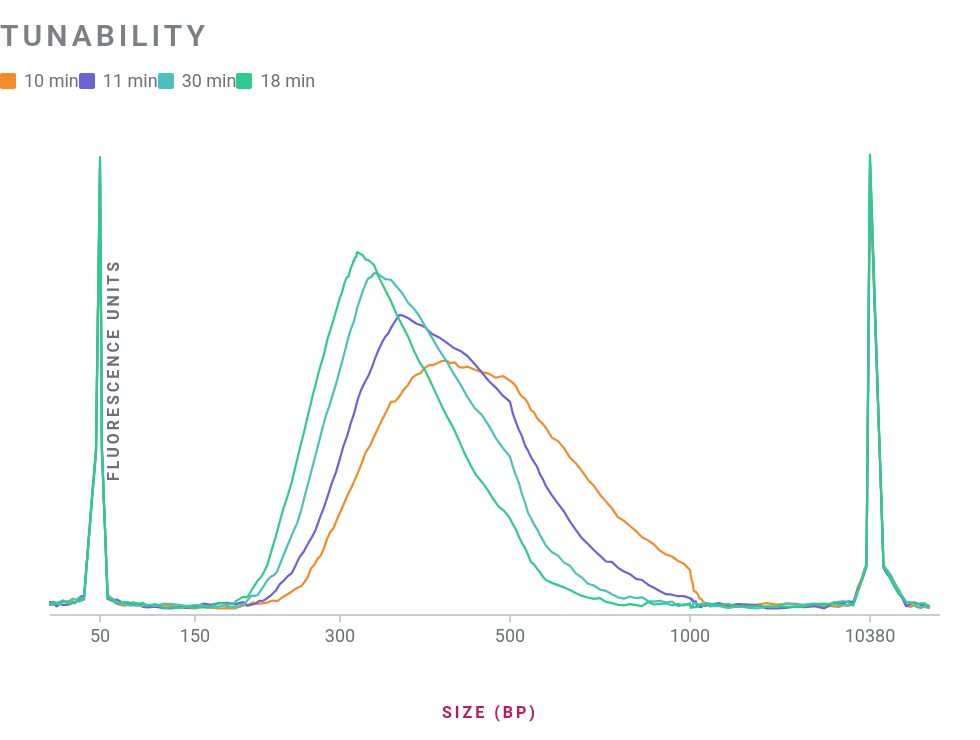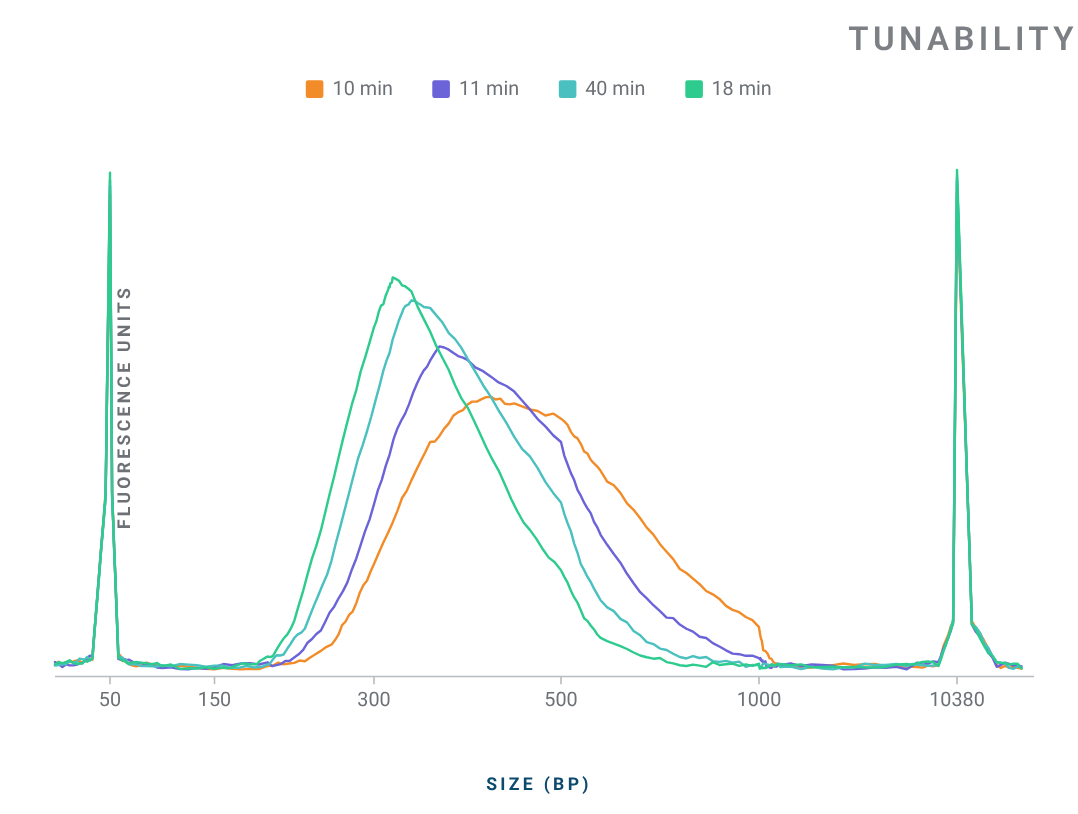--- a/index.html
+++ b/index.html
@@ -14,33 +14,31 @@
   .chart-wrap {
     position: relative;
     width: 980px;
     height: 740px;
     box-sizing: border-box;
   }
   .title {
     position: absolute;
     left: 0; right: 0;
     top: 18px;
-    text-align: right;
+    text-align: left;
     font-size: 30px;
     font-weight: 600;
     letter-spacing: 4px;
     color: #7c8085;
   }
   .legend {
     position: absolute;
     left: 0; right: 0;
     top: 70px;
     display: flex;
-    justify-content: center;
-    gap: 36px;
     font-size: 18px;
     color: #6d7176;
   }
   .legend-item {
     display: inline-flex;
     align-items: center;
     gap: 8px;
   }
   .swatch {
     display: inline-block;
@@ -61,21 +59,21 @@
     white-space: nowrap;
   }
   .xlabel {
     position: absolute;
     left: 0; right: 0;
     bottom: 18px;
     text-align: center;
     font-size: 16px;
     font-weight: 700;
     letter-spacing: 3px;
-    color: #0c4a6e;
+    color: #be185d;
   }
   svg.plot {
     position: absolute;
     left: 40px;
     top: 120px;
     width: 920px;
     height: 540px;
   }
   .axis-line {
     stroke: #b9bdc2;
@@ -105,21 +103,21 @@
     <span class="legend-item">
       <span class="swatch" id="sw0" style="background: rgb(242, 140, 40);"></span>
       <span>10 min</span>
     </span>
     <span class="legend-item">
       <span class="swatch" id="sw1" style="background: rgb(107, 99, 216);"></span>
       <span>11 min</span>
     </span>
     <span class="legend-item">
       <span class="swatch" id="sw2" style="background: rgb(74, 192, 192);"></span>
-      <span>40 min</span>
+      <span>30 min</span>
     </span>
     <span class="legend-item">
       <span class="swatch" id="sw3" style="background: rgb(45, 204, 142);"></span>
       <span>18 min</span>
     </span>
   </div>
 
   <div class="ylabel">FLUORESCENCE UNITS</div>
   <div class="xlabel">SIZE (BP)</div>
 

